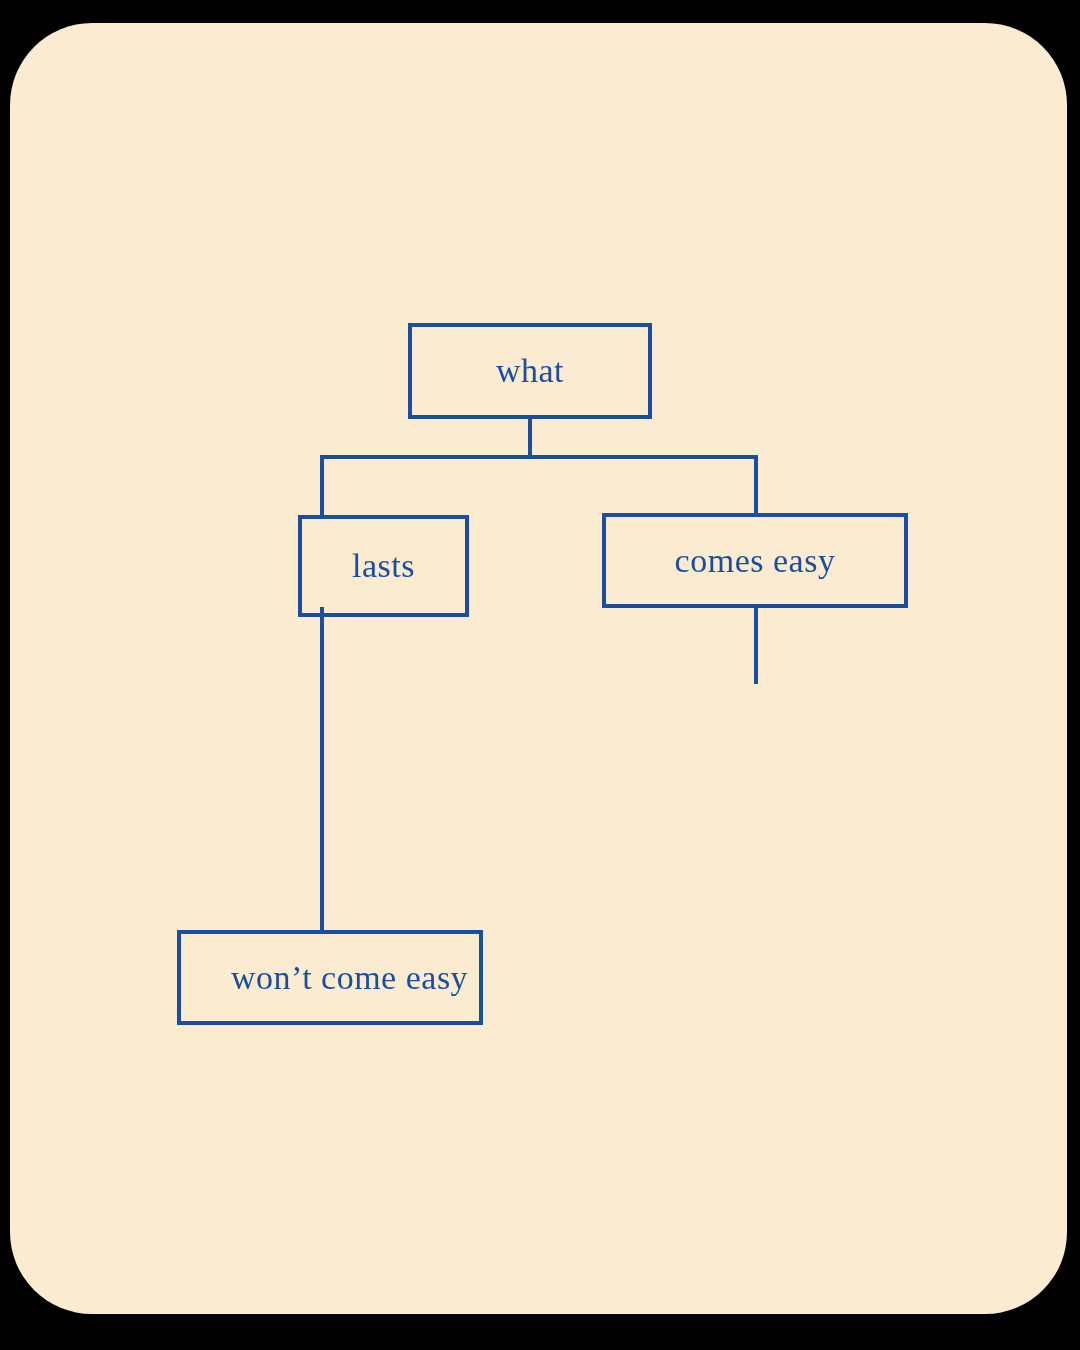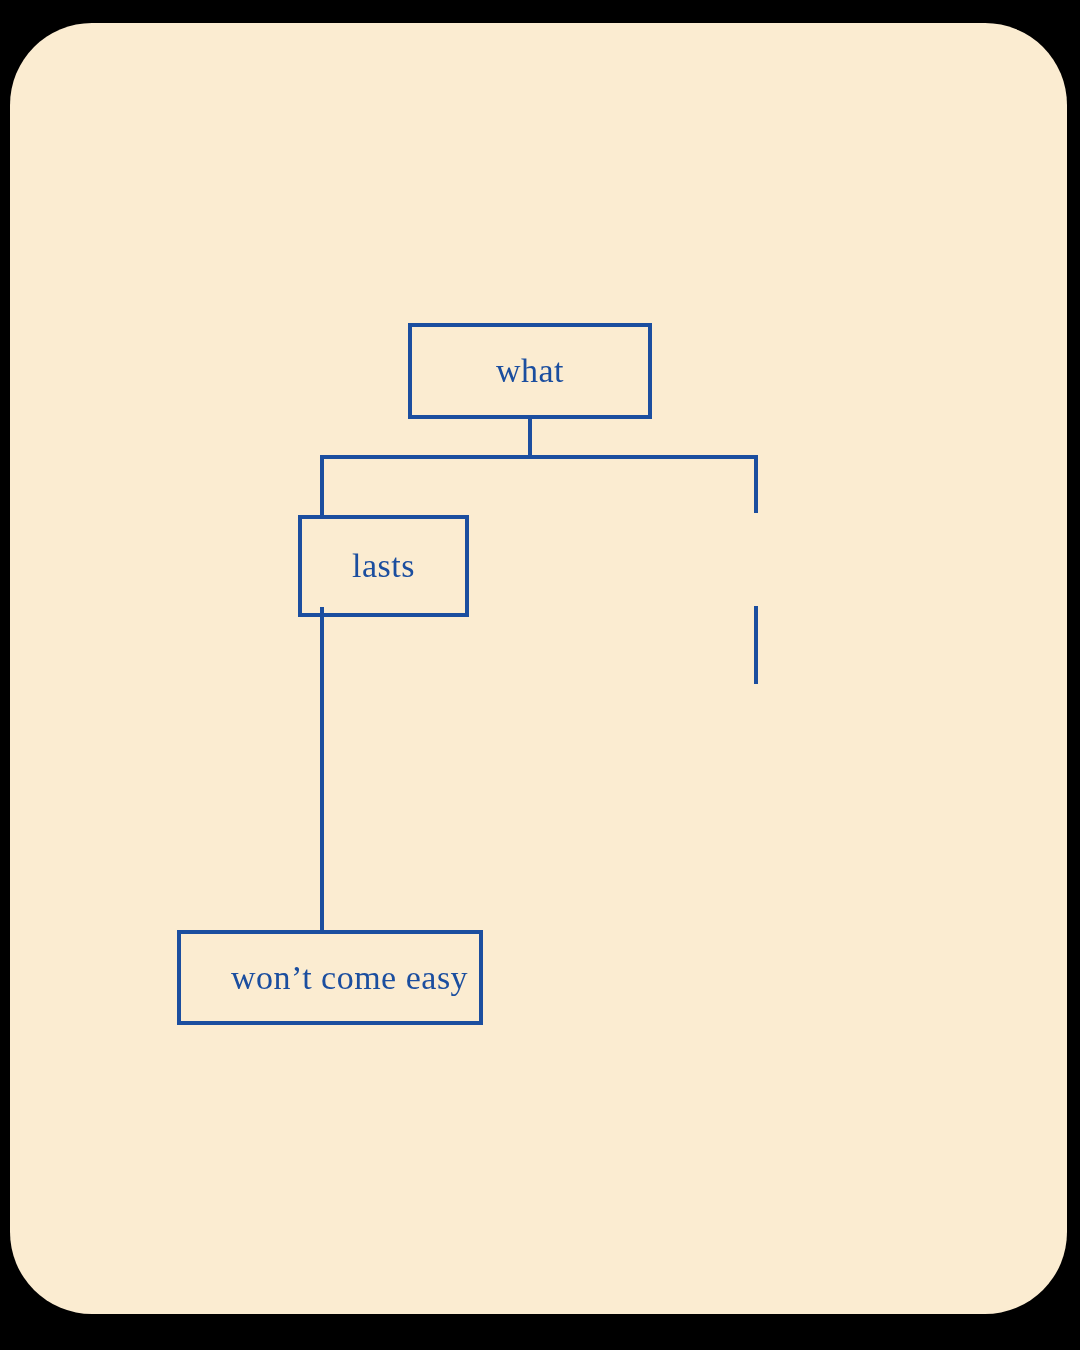--- a/index.html
+++ b/index.html
@@ -65,19 +65,22 @@
   <div class="connector" id="conn-right-short"></div>
 
   <div class="node" id="node-root">
     <span>what</span>
   </div>
 
   <div class="node" id="node-lasts">
     <span>lasts</span>
   </div>
 
+  <div class="node" id="node-comes-easy">
+    <span>comes easy</span>
+  </div>
 
 
   <div class="node" id="node-wont-come-easy">
     <span>won’t come easy</span>
   </div>
 
 </div>
 
 </body></html>

